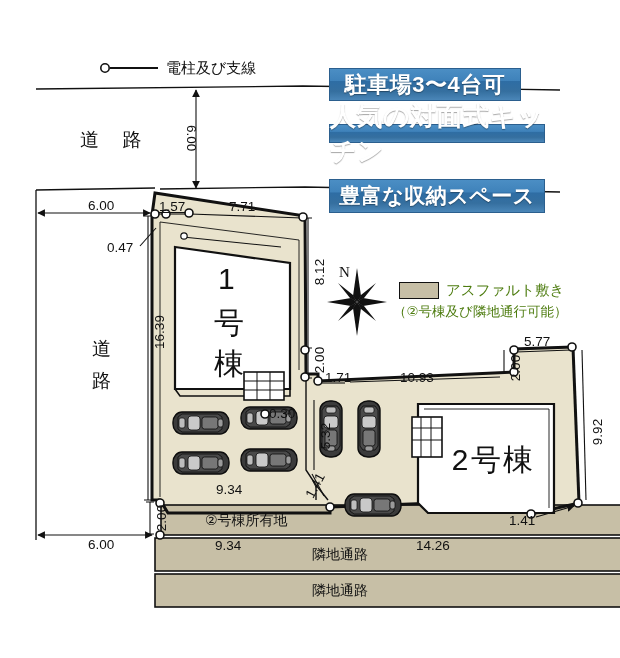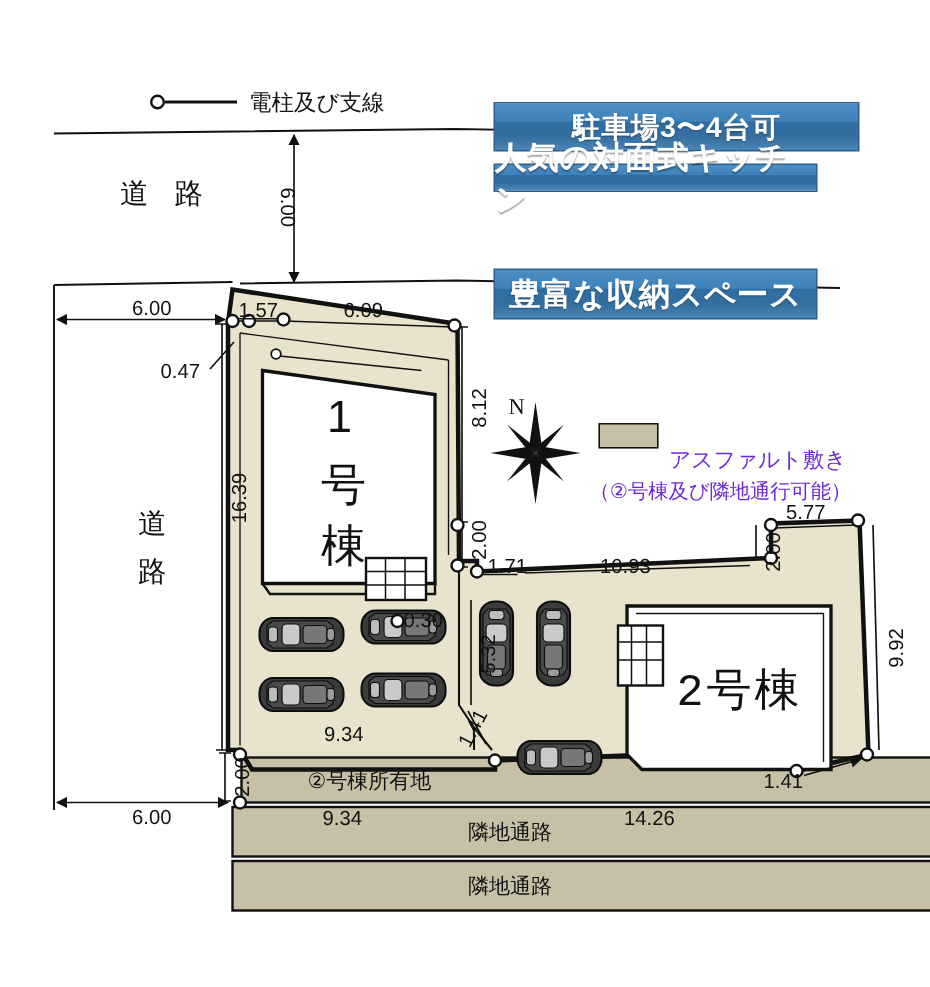--- a/index.html
+++ b/index.html
@@ -16,31 +16,31 @@
     position:absolute;
     background:linear-gradient(180deg,#4b8ec4 0%,#3f82ba 38%,#2e6da4 40%,#356f9f 72%,#4a86b8 100%);
     border:1px solid #2b5f8e;
     color:#ffffff;
     font-weight:bold;
     display:flex;align-items:center;justify-content:center;
     letter-spacing:.5px;
     text-shadow:0 1px 1px rgba(0,0,0,.35);
     box-sizing:border-box;
   }
-  #banner0{left:329px;top:68px;width:244px;height:33px;font-size:19px;}
-  #banner1{left:329px;top:109px;width:216px;height:19px;font-size:21px;}
+  #banner0{left:329px;top:68px;width:192px;height:33px;font-size:22px;}
+  #banner1{left:329px;top:124px;width:216px;height:19px;font-size:26px;}
   #banner2{left:329px;top:179px;width:216px;height:34px;font-size:21px;}
 
   
   .legend-swatch{
     position:absolute;left:399px;top:282px;width:40px;height:17px;
     background:#c7bfa6;border:1.4px solid #111;box-sizing:border-box;
   }
   .legend-text{
-    position:absolute;font-size:14.5px;color:#6d28d9;white-space:nowrap;margin-top:16px;
+    position:absolute;font-size:14.5px;color:#4d7c0f;white-space:nowrap;
   }
   #legend-l1{left:446px;top:281px;}
   #legend-l2{left:393px;top:303px;font-size:13.5px;}
   #compass-n{
     position:absolute;left:339px;top:264px;font-size:15px;
     font-family:"Liberation Serif","DejaVu Serif",serif;color:#111;
   }
 
   
   .lbl{position:absolute;white-space:nowrap;color:#111;}
@@ -252,40 +252,40 @@
 <div class="banner" id="banner1">人気の対面式キッチン</div>
 <div class="banner" id="banner2">豊富な収納スペース</div>
 
 <div class="legend-swatch"></div>
 <div class="legend-text" id="legend-l1">アスファルト敷き</div>
 <div class="legend-text" id="legend-l2">（②号棟及び隣地通行可能）</div>
 <div id="compass-n">N</div>
 
 <div class="lbl pole-label" style="left:166px;top:59px;">電柱及び支線</div>
 
-<div class="lbl road-label" style="left:80px;top:116px;">道 路</div>
+<div class="lbl road-label" style="left:80px;top:127px;font-family:Liberation Mono, monospace;">道 路</div>
 <div class="lbl road-label" style="left:92px;top:336px;">道</div>
 <div class="lbl road-label" style="left:92px;top:368px;">路</div>
 
 <div class="lbl bldg-label" style="left:218px;top:262px;">1</div>
 <div class="lbl bldg-label" style="left:214px;top:303px;">号</div>
 <div class="lbl bldg-label" style="left:214px;top:344px;">棟</div>
 <div class="lbl bldg-label" style="left:451px;top:440px;font-family:Liberation Mono, monospace;">2号棟</div>
 
 <div class="lbl strip-label" style="left:205px;top:512px;">②号棟所有地</div>
 <div class="lbl strip-label" style="left:312px;top:546px;">隣地通路</div>
 <div class="lbl strip-label" style="left:312px;top:582px;">隣地通路</div>
 
 <div class="lbl dim dim-v" style="left:199px;top:125px;transform:rotate(90deg);">6.00</div>
 
 <div class="lbl dim" style="left:88px;top:198px;">6.00</div>
 
 <div class="lbl dim" style="left:159px;top:199px;text-decoration:underline;">1.57</div>
 
-<div class="lbl dim" style="left:229px;top:199px;">6.09</div>
+<div class="lbl dim" style="left:229px;top:199px;">7.71</div>
 
 <div class="lbl dim" style="left:107px;top:240px;">0.47</div>
 
 <div class="lbl dim dim-v" style="left:152px;top:332px;transform:rotate(-90deg) translate(-50%,0);">16.39</div>
 
 <div class="lbl dim dim-v" style="left:312px;top:272px;transform:rotate(-90deg) translate(-50%,0);">8.12</div>
 
 <div class="lbl dim dim-v" style="left:312px;top:360px;transform:rotate(-90deg) translate(-50%,0);">2.00</div>
 
 <div class="lbl dim" style="left:269px;top:406px;">0.30</div>

